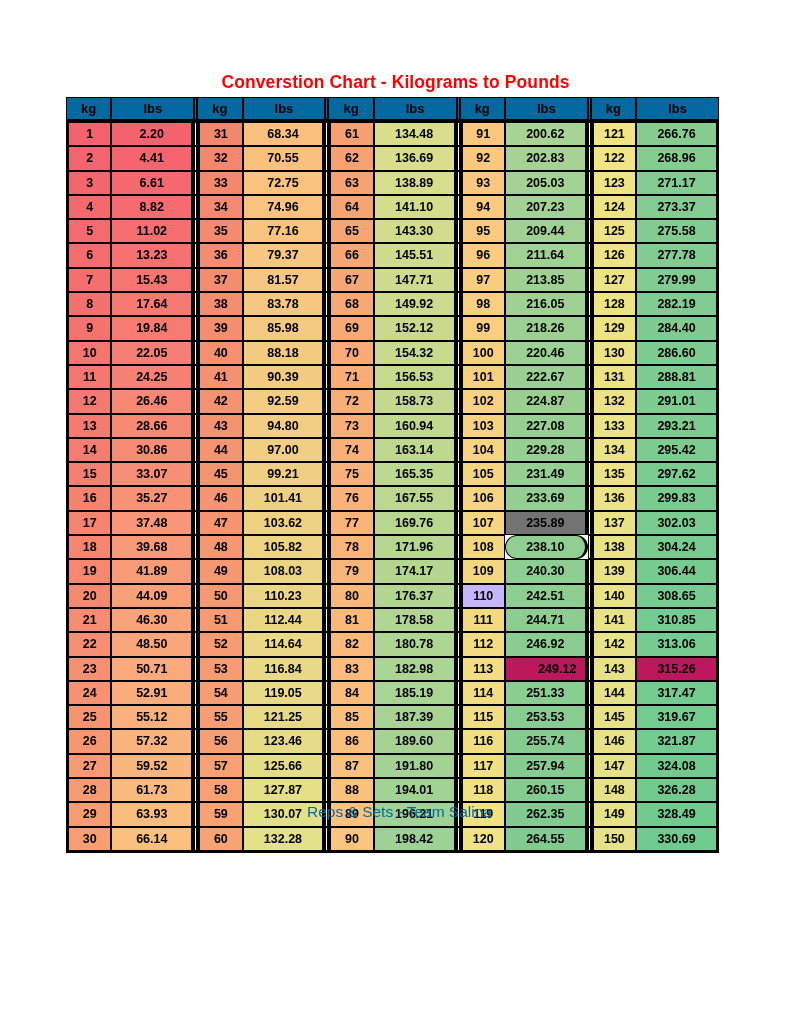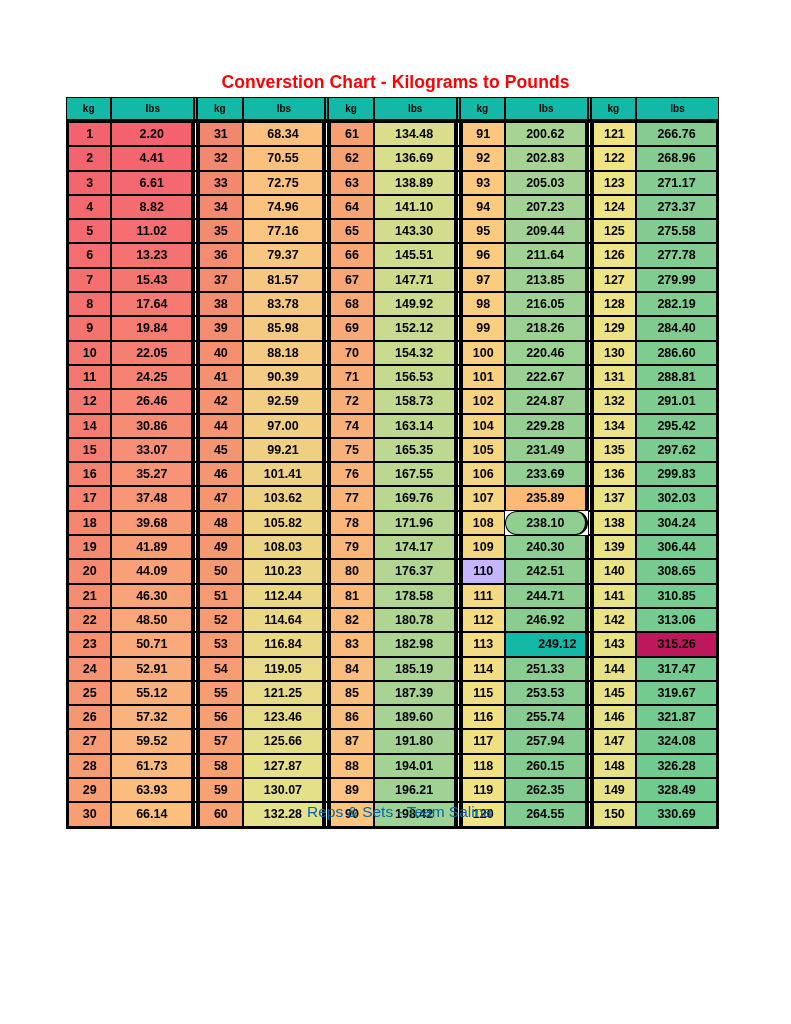--- a/index.html
+++ b/index.html
@@ -57,24 +57,24 @@
     font-size: 12.5px;
     font-weight: bold;
     color: #000000;
     border: 1px solid #000000;
     box-sizing: border-box;
     overflow: hidden;
     white-space: nowrap;
   }
 
   table.conv th {
-    background: #14b8a6;
+    background: #0369a1;
     height: 21px;
     line-height: 21px;
-    font-size: 10px;
+    font-size: 13px;
   }
 
   
   tbody tr:first-child td {
     border-top: 3px solid #000000;
   }
   tbody tr:last-child td {
     border-bottom: 3px solid #000000;
   }
   tbody td.grp-start {
@@ -337,20 +337,36 @@
             <td class="grp-start" style="background: rgb(248, 174, 119);">72</td>
             <td class="grp-end" style="background: rgb(195, 217, 143);">158.73</td>
             <td class="gutter"></td>
             <td class="grp-start" style="background: rgb(247, 210, 129);">102</td>
             <td class="grp-end" style="background: rgb(153, 208, 146);">224.87</td>
             <td class="gutter"></td>
             <td class="grp-start" style="background: rgb(236, 227, 134);">132</td>
             <td class="grp-end" style="background: rgb(125, 204, 144);">291.01</td>
           </tr>
           <tr>
+            <td class="grp-start" style="background: rgb(245, 123, 112);">13</td>
+            <td class="grp-end" style="background: rgb(247, 137, 117);">28.66</td>
+            <td class="gutter"></td>
+            <td class="grp-start" style="background: rgb(244, 147, 113);">43</td>
+            <td class="grp-end" style="background: rgb(241, 206, 131);">94.80</td>
+            <td class="gutter"></td>
+            <td class="grp-start" style="background: rgb(248, 175, 119);">73</td>
+            <td class="grp-end" style="background: rgb(193, 217, 143);">160.94</td>
+            <td class="gutter"></td>
+            <td class="grp-start" style="background: rgb(246, 211, 129);">103</td>
+            <td class="grp-end" style="background: rgb(151, 208, 146);">227.08</td>
+            <td class="gutter"></td>
+            <td class="grp-start" style="background: rgb(236, 227, 134);">133</td>
+            <td class="grp-end" style="background: rgb(124, 204, 144);">293.21</td>
+          </tr>
+          <tr>
             <td class="grp-start" style="background: rgb(245, 125, 112);">14</td>
             <td class="grp-end" style="background: rgb(247, 140, 117);">30.86</td>
             <td class="gutter"></td>
             <td class="grp-start" style="background: rgb(244, 148, 113);">44</td>
             <td class="grp-end" style="background: rgb(240, 207, 131);">97.00</td>
             <td class="gutter"></td>
             <td class="grp-start" style="background: rgb(248, 176, 120);">74</td>
             <td class="grp-end" style="background: rgb(191, 216, 143);">163.14</td>
             <td class="gutter"></td>
             <td class="grp-start" style="background: rgb(246, 212, 129);">104</td>
@@ -395,21 +411,21 @@
             <td class="grp-start" style="background: rgb(246, 132, 112);">17</td>
             <td class="grp-end" style="background: rgb(248, 150, 119);">37.48</td>
             <td class="gutter"></td>
             <td class="grp-start" style="background: rgb(245, 150, 113);">47</td>
             <td class="grp-end" style="background: rgb(238, 210, 132);">103.62</td>
             <td class="gutter"></td>
             <td class="grp-start" style="background: rgb(249, 180, 121);">77</td>
             <td class="grp-end" style="background: rgb(185, 215, 145);">169.76</td>
             <td class="gutter"></td>
             <td class="grp-start" style="background: rgb(245, 214, 129);">107</td>
-            <td class="grp-end" style="background: #fdba74; margin-top: 16px;">235.89</td>
+            <td class="grp-end" style="background: #737373; margin-top: 16px;">235.89</td>
             <td class="gutter"></td>
             <td class="grp-start" style="background: rgb(234, 227, 134);">137</td>
             <td class="grp-end" style="background: rgb(121, 203, 144);">302.03</td>
           </tr>
           <tr>
             <td class="grp-start" style="background: rgb(246, 134, 112);">18</td>
             <td class="grp-end" style="background: rgb(248, 153, 119);">39.68</td>
             <td class="gutter"></td>
             <td class="grp-start" style="background: rgb(245, 151, 113);">48</td>
             <td class="grp-end" style="background: rgb(237, 211, 132);">105.82</td>
@@ -491,21 +507,21 @@
             <td class="grp-start" style="background: rgb(246, 144, 113);">23</td>
             <td class="grp-end" style="background: rgb(249, 169, 122);">50.71</td>
             <td class="gutter"></td>
             <td class="grp-start" style="background: rgb(246, 156, 114);">53</td>
             <td class="grp-end" style="background: rgb(233, 217, 134);">116.84</td>
             <td class="gutter"></td>
             <td class="grp-start" style="background: rgb(250, 187, 124);">83</td>
             <td class="grp-end" style="background: rgb(172, 212, 147);">182.98</td>
             <td class="gutter"></td>
             <td class="grp-start" style="background: rgb(243, 220, 130);">113</td>
-            <td class="grp-end" style="background: #14b8a6; padding-left: 24px;">249.12</td>
+            <td class="grp-end" style="background: #be185d; padding-left: 24px;">249.12</td>
             <td class="gutter"></td>
             <td class="grp-start" style="background: rgb(232, 226, 135);">143</td>
             <td class="grp-end" style="background: #be185d;">315.26</td>
           </tr>
           <tr>
             <td class="grp-start" style="background: rgb(246, 146, 113);">24</td>
             <td class="grp-end" style="background: rgb(250, 173, 123);">52.91</td>
             <td class="gutter"></td>
             <td class="grp-start" style="background: rgb(246, 157, 114);">54</td>
             <td class="grp-end" style="background: rgb(232, 218, 135);">119.05</td>

